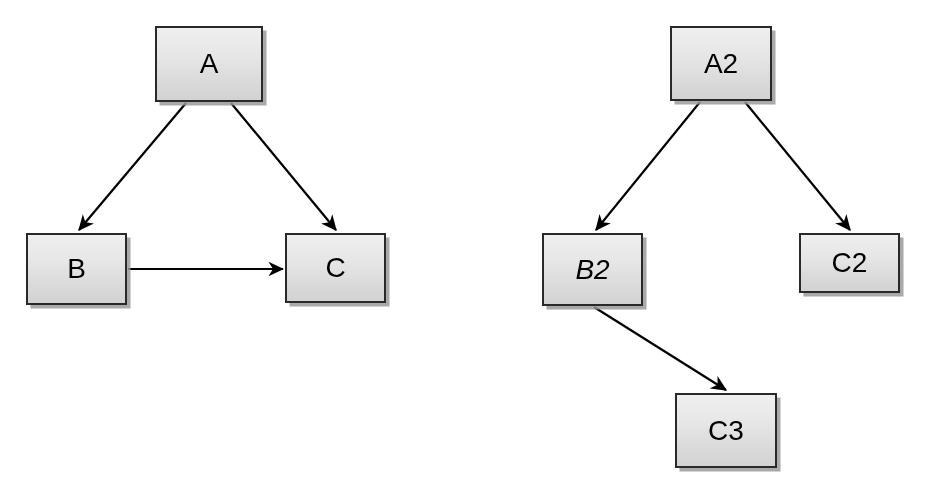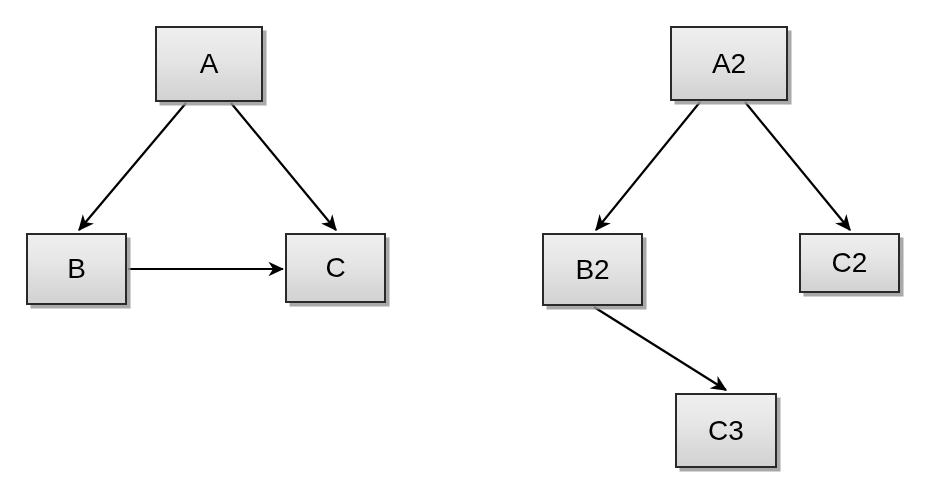--- a/index.html
+++ b/index.html
@@ -73,24 +73,24 @@
   <div id="nodes-group">
       <div class="node" style="left: 155px; top: 26px; width: 108px; height: 76px;">
         <span class="node-label">A</span>
       </div>
       <div class="node" style="left: 26px; top: 233px; width: 101px; height: 72px;">
         <span class="node-label">B</span>
       </div>
       <div class="node" style="left: 285px; top: 233px; width: 101px; height: 70px;">
         <span class="node-label">C</span>
       </div>
-      <div class="node" style="left: 670px; top: 26px; width: 118px; height: 75px;">
+      <div class="node" style="left: 670px; top: 26px; width: 102px; height: 75px;">
         <span class="node-label">A2</span>
       </div>
-      <div class="node" style="left: 542px; top: 233px; width: 101px; height: 73px;">
+      <div class="node" style="left: 542px; top: 233px; width: 101px; height: 73px; font-style: italic;">
         <span class="node-label">B2</span>
       </div>
       <div class="node" style="left: 799px; top: 233px; width: 101px; height: 60px;">
         <span class="node-label">C2</span>
       </div>
       <div class="node" style="left: 675px; top: 393px; width: 102px; height: 75px; text-align: center;">
         <span class="node-label">C3</span>
       </div>
     </div>
 

